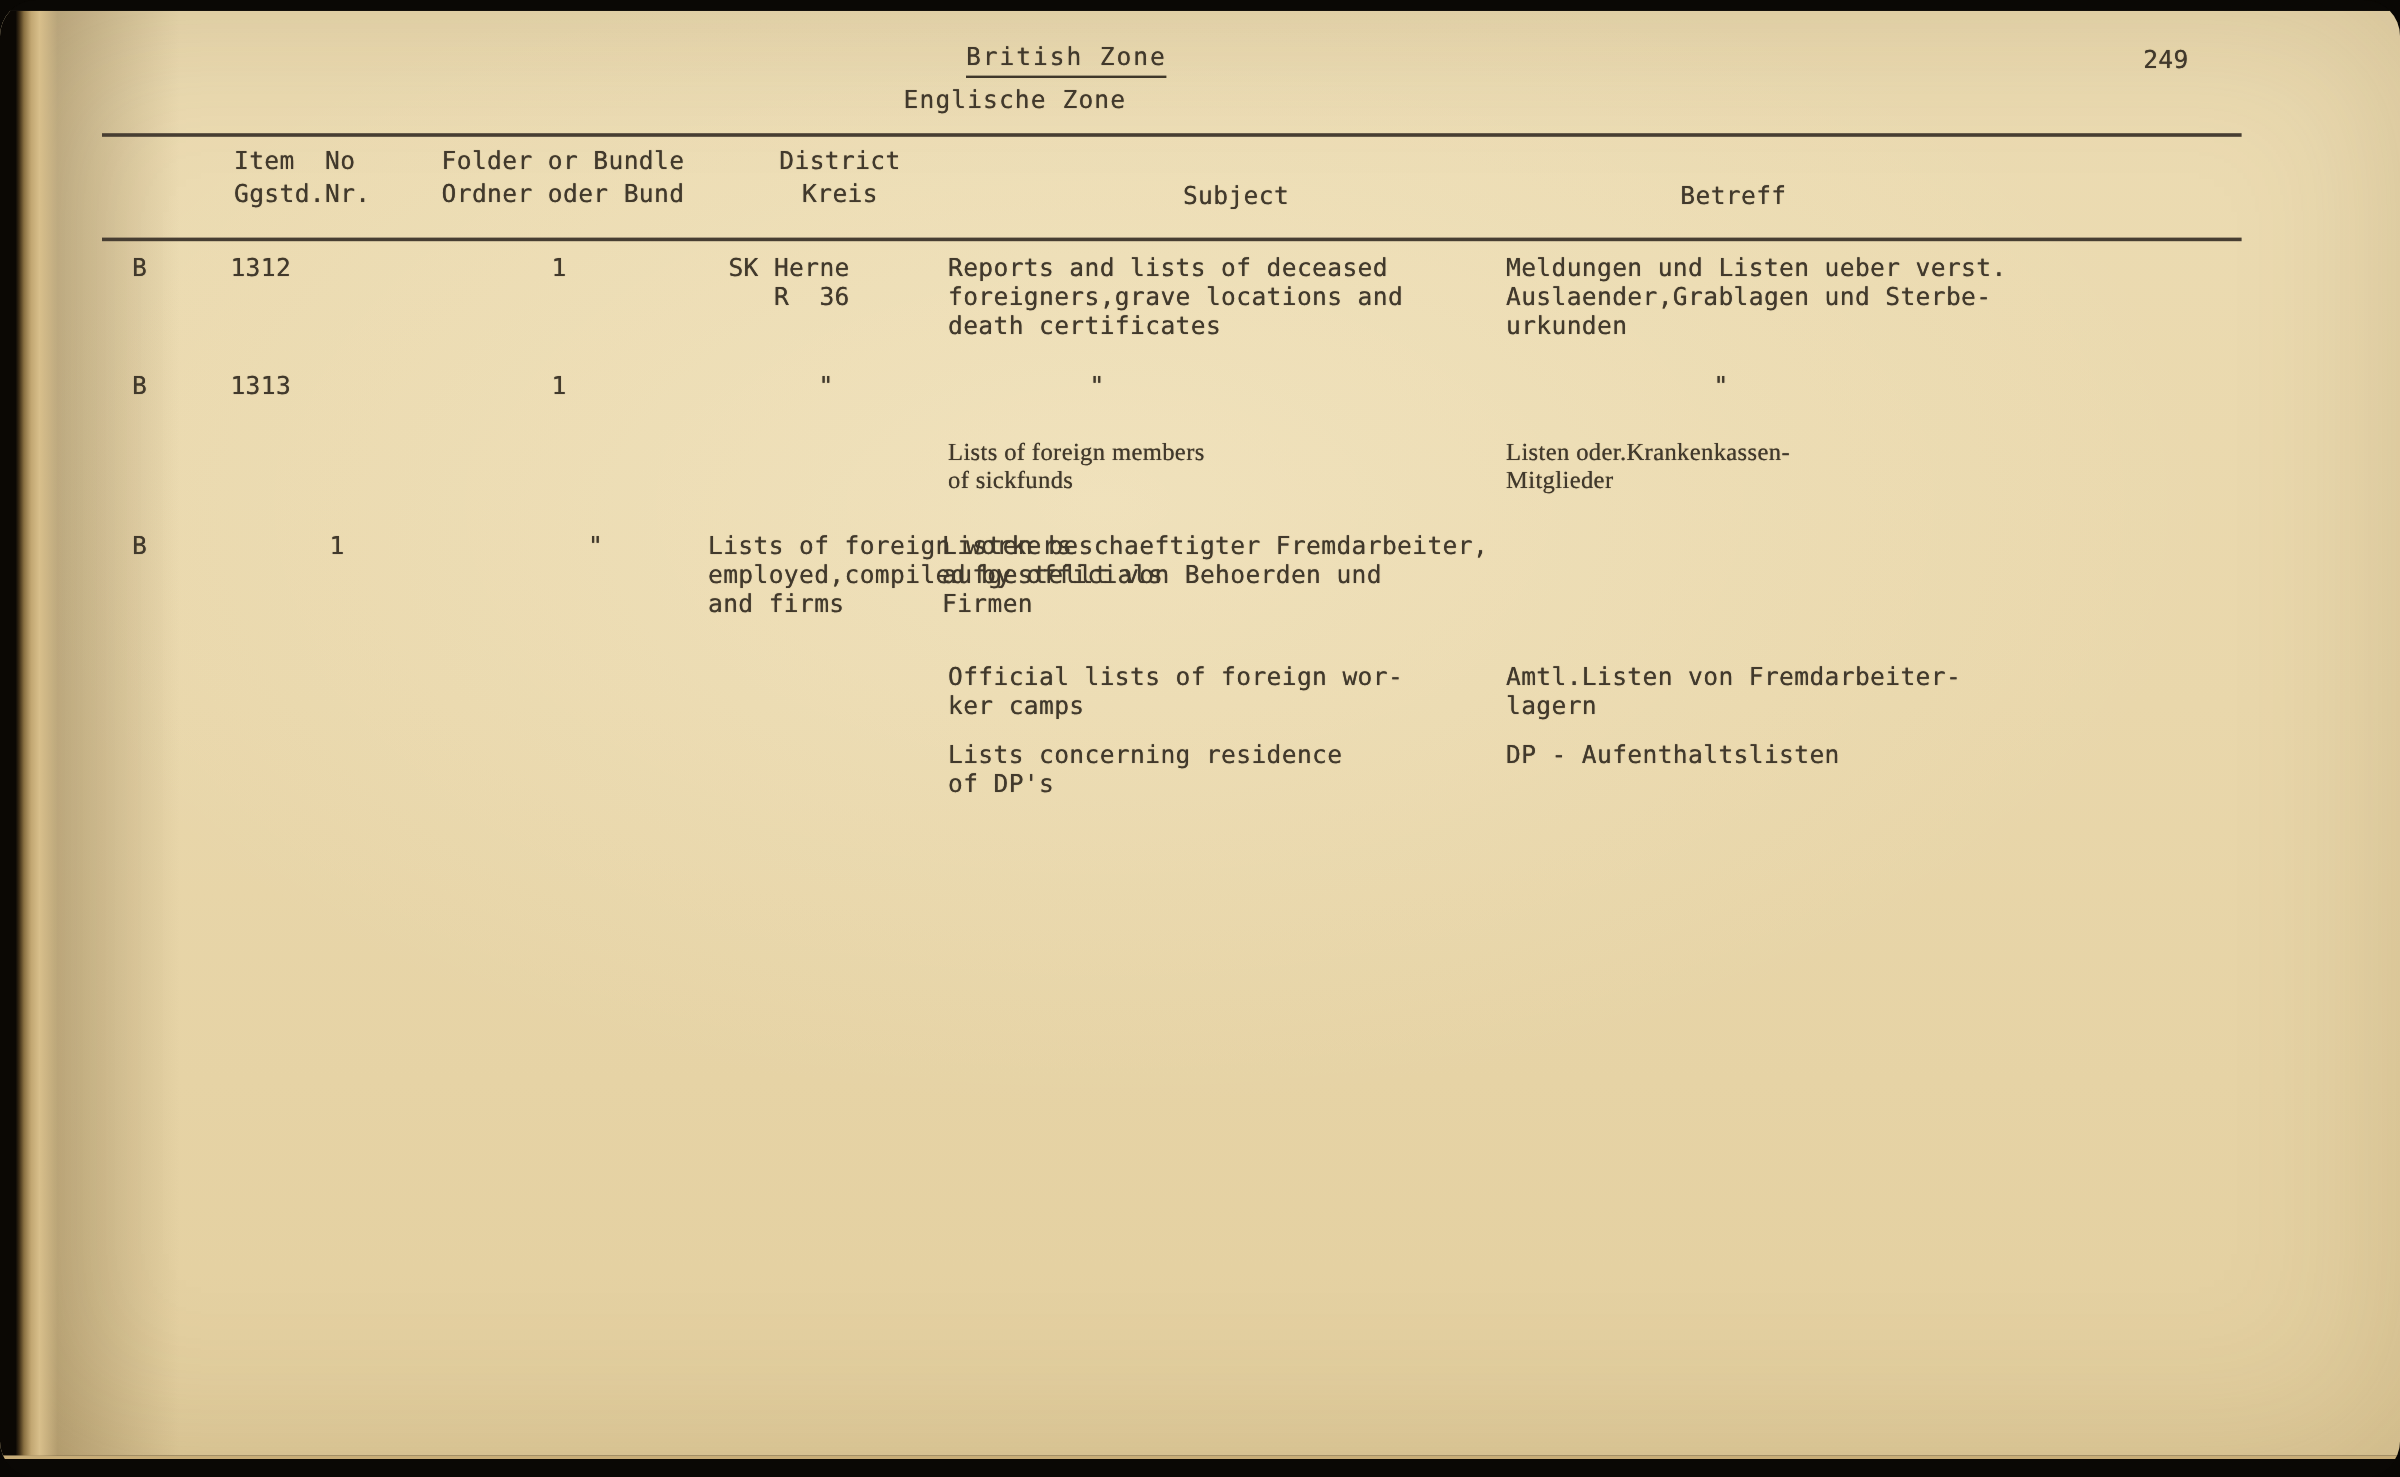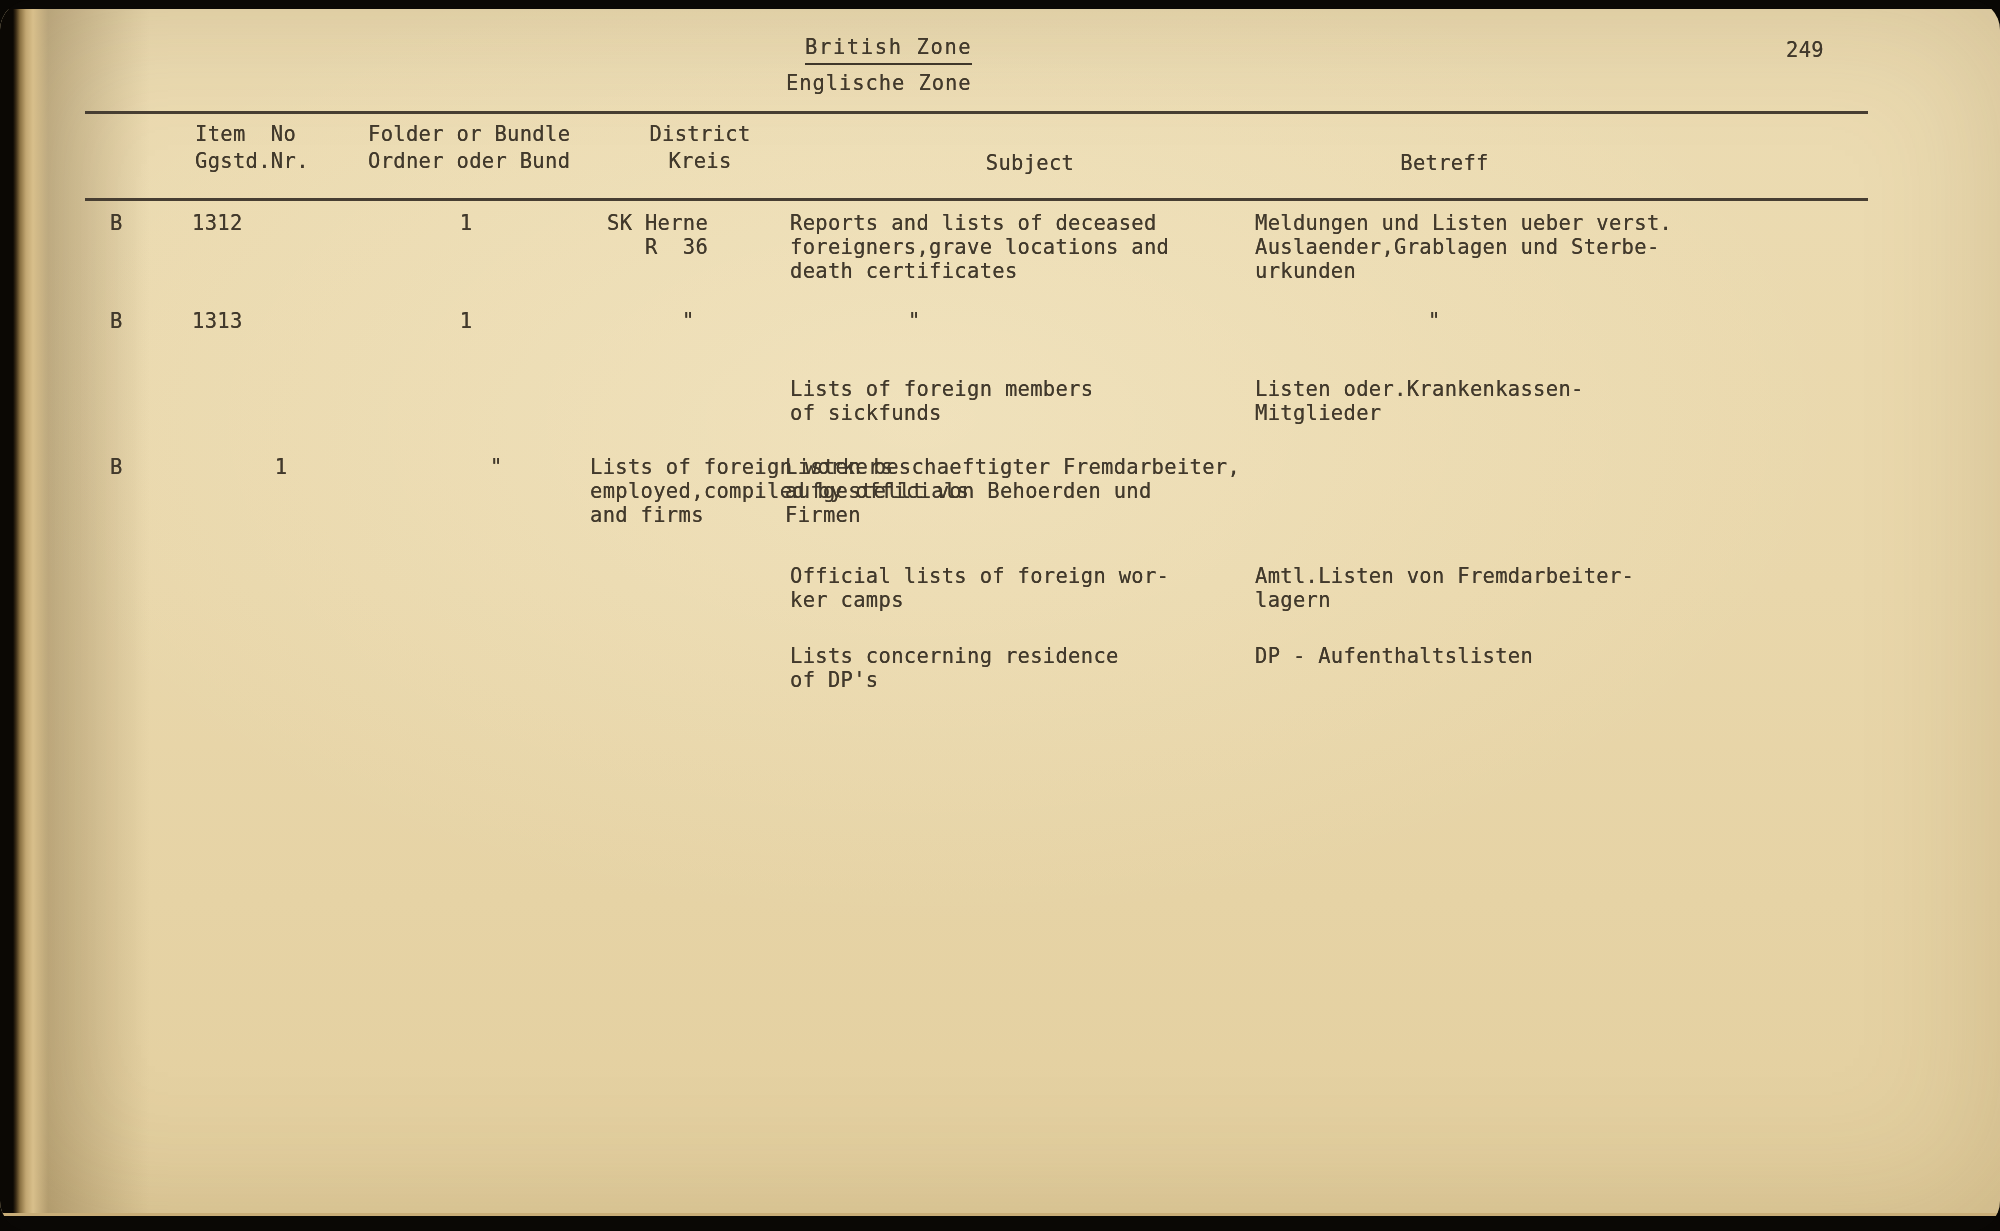--- a/index.html
+++ b/index.html
@@ -30,21 +30,21 @@
   }
   .txt {
     position:absolute; z-index:2; white-space:pre;
     font-size:20.5px; line-height:27px; letter-spacing:0.3px;
     text-shadow:0 0 0.6px rgba(60,50,35,0.85);
   }
   .title {
     top:25px; left:805px; letter-spacing:1.6px;
     border-bottom:2px solid #3f372a; padding-bottom:2px;
   }
-  .subtitle { top:61px; left:786px; letter-spacing:0.9px; }
+  .subtitle { top:61px; left:753px; letter-spacing:0.9px; }
   .pageno { top:28px; left:1786px; }
   .rule { position:absolute; left:85px; right:132px; height:3px; background:#473e32; z-index:2; }
   .rule1 { top:102px; }
   .rule2 { top:189px; }
   .hdr-item   { top:112px; left:195px; }
   .hdr-folder { top:112px; left:368px; }
   .hdr-district { top:112px; left:600px; width:200px; text-align:center; }
   .hdr-subject  { top:141px; left:795px;  width:470px; text-align:center; }
   .hdr-betreff  { top:141px; left:1232px; width:425px; text-align:center; }
   .rows { position:absolute; top:193px; left:0; right:0; z-index:2; }
@@ -58,24 +58,24 @@
   }
   .folder   { text-align:center; }
   .district { padding-left:45px; }
   .subject  { padding-left:28px; }
   .betreff  { padding-left:23px; padding-right:40px; }
   .district.ditto { padding-left:120px; }
   .subject.ditto  { padding-left:146px; }
   .betreff.ditto  { padding-left:196px; }
   .r1 { margin-top:9px;  }
   .r2 { margin-top:26px; }
-  .r3 { margin-top:44px; }
+  .r3 { margin-top:32px;font-family:Liberation Serif, serif; }
   .r4 { margin-top:30px; }
   .r5 { margin-top:37px; }
-  .r6 { margin-top:32px; }
+  .r6 { margin-top:17px; }
 </style>
 </head>
 <body>
 
 <div class="scan">
   <div class="paper">
     <div class="left-edge"></div>
 
     <div class="txt title">British Zone</div>
     <div class="txt subtitle">Englische Zone</div>

